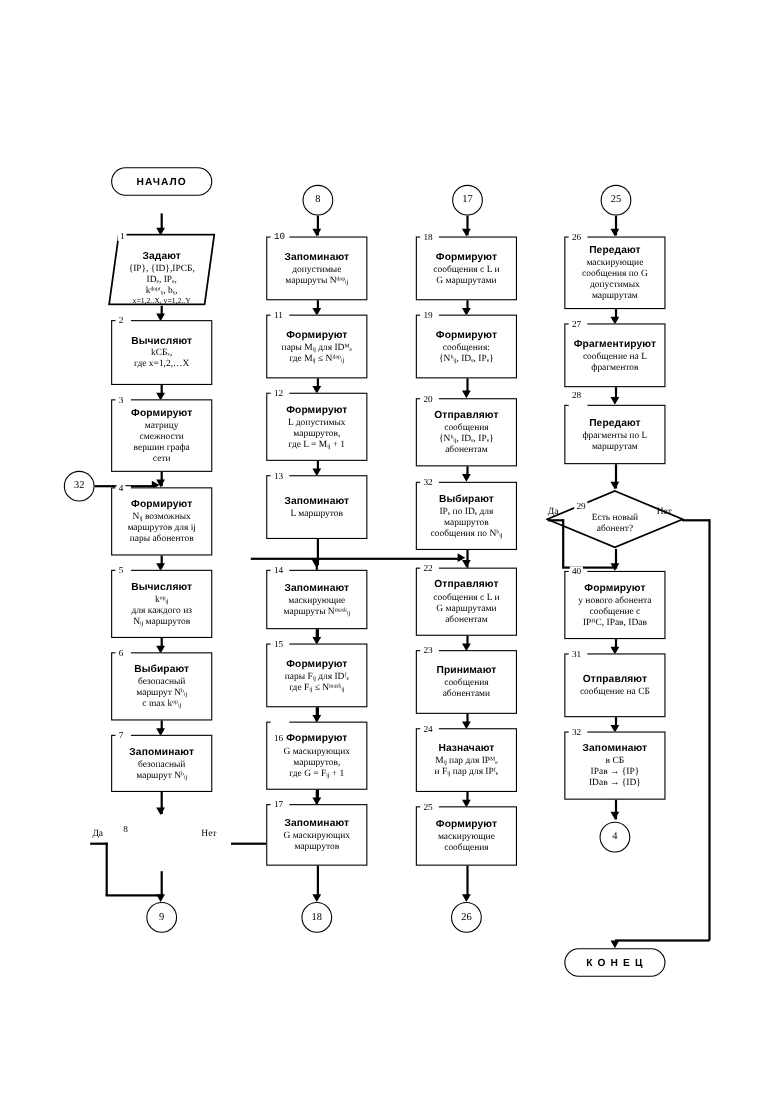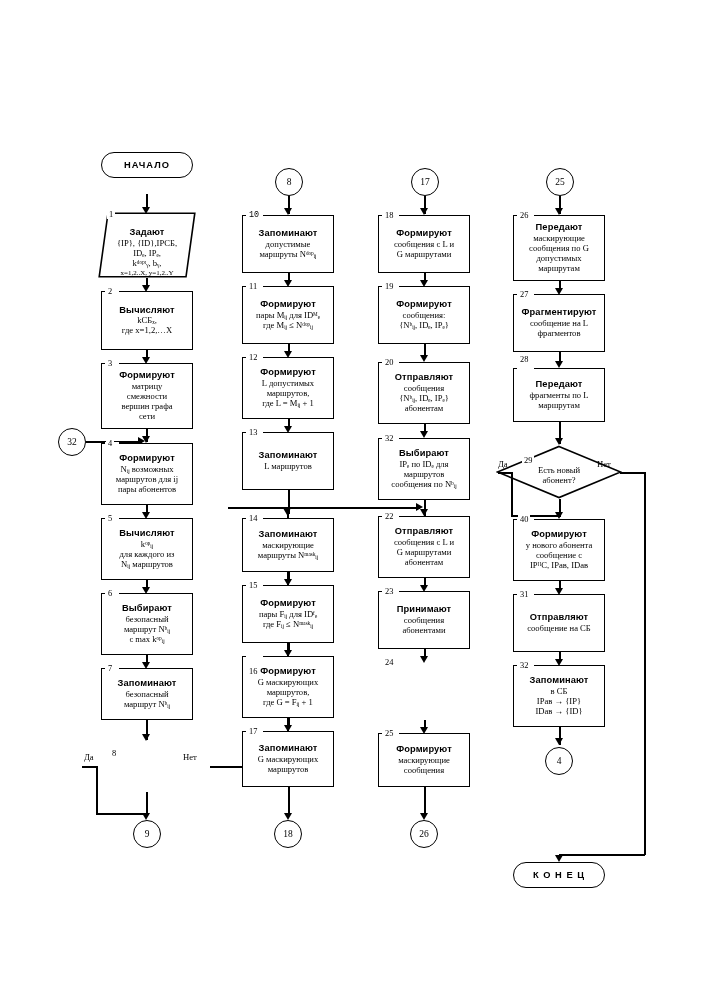--- a/index.html
+++ b/index.html
@@ -381,20 +381,27 @@
       <div class="ln">сообщения</div>
       <div class="ln">абонентами</div>
     </div>
   </div>
   <div class="notch" style="left:382px;top:589.5px;width:17px;"></div>
   <div class="num" style="left:383px;top:587px;">23</div>
 
   <div class="ln-v" style="left:424px;top:649px;height:10px;"></div>
   <div class="arw" style="left:420px;top:656px;"></div>
 
+  <div class="node proc" style="left:378px;top:662px;width:92px;height:58px;">
+    <div class="body">
+      <div class="hd">Назначают</div>
+      <div class="ln">Mᵢⱼ пар для IPᴹₑ</div>
+      <div class="ln">и Fᵢⱼ пар для IPᶠₑ</div>
+    </div>
+  </div>
   <div class="notch" style="left:382px;top:660.5px;width:17px;"></div>
   <div class="num" style="left:383px;top:658px;">24</div>
 
   <div class="ln-v" style="left:424px;top:720px;height:10px;"></div>
   <div class="arw" style="left:420px;top:727px;"></div>
 
   <div class="node proc" style="left:378px;top:733px;width:92px;height:54px;">
     <div class="body">
       <div class="hd">Формируют</div>
       <div class="ln">маскирующие</div>

